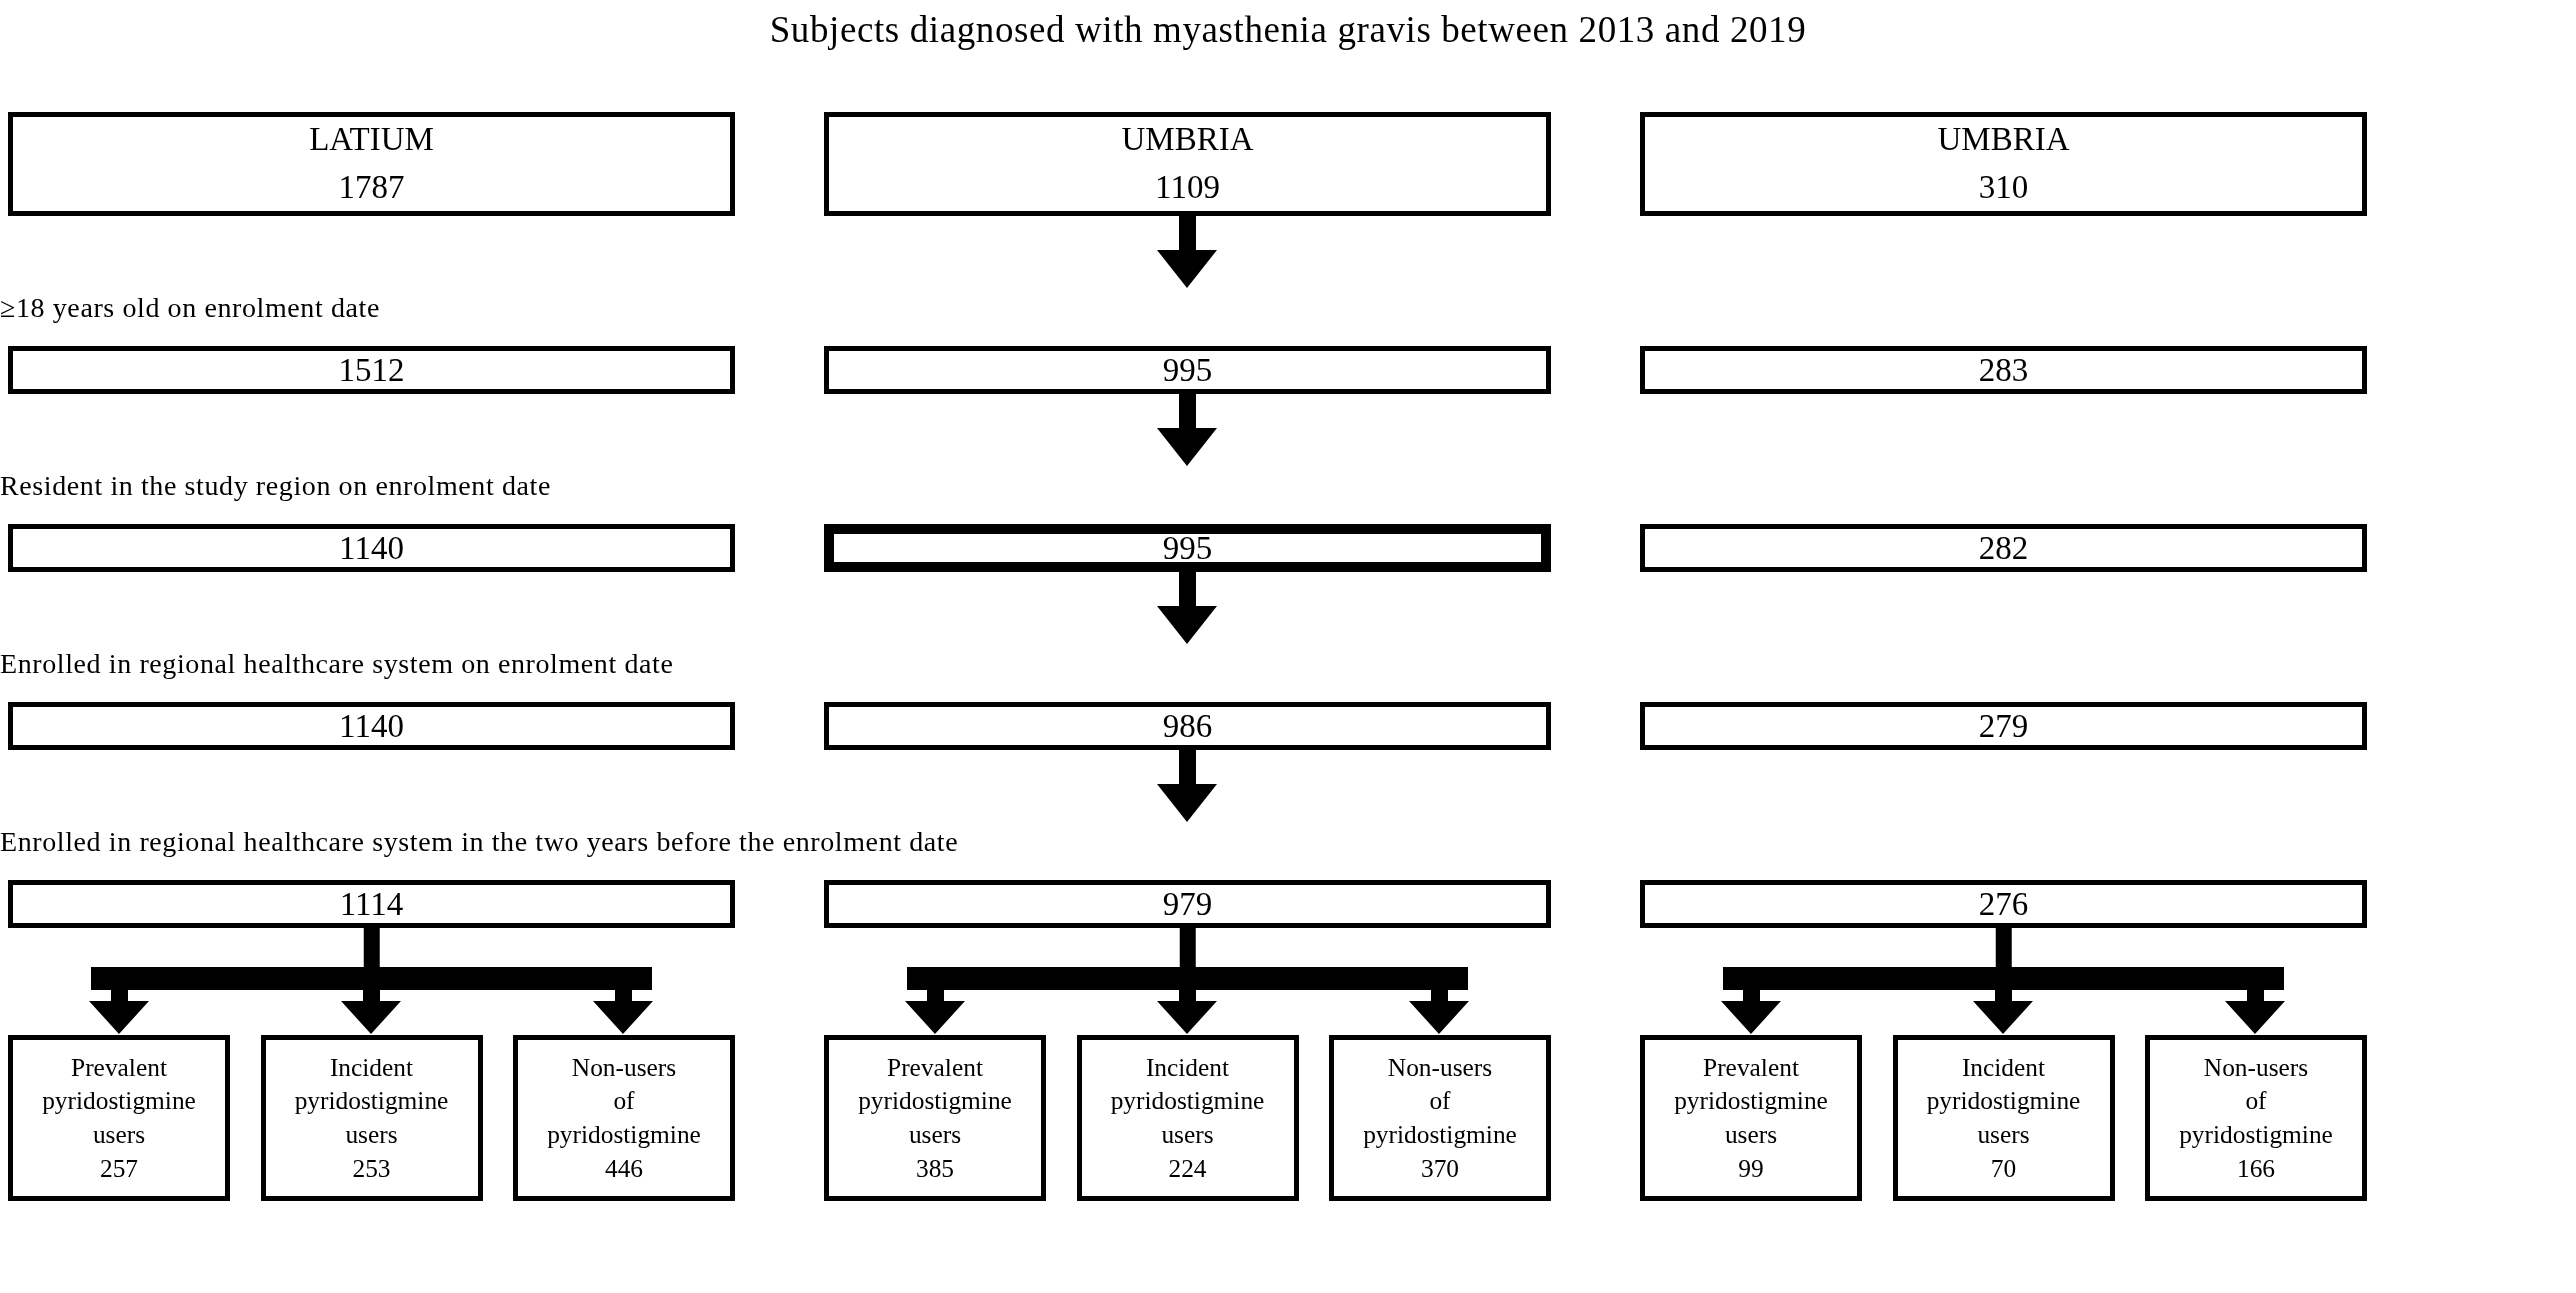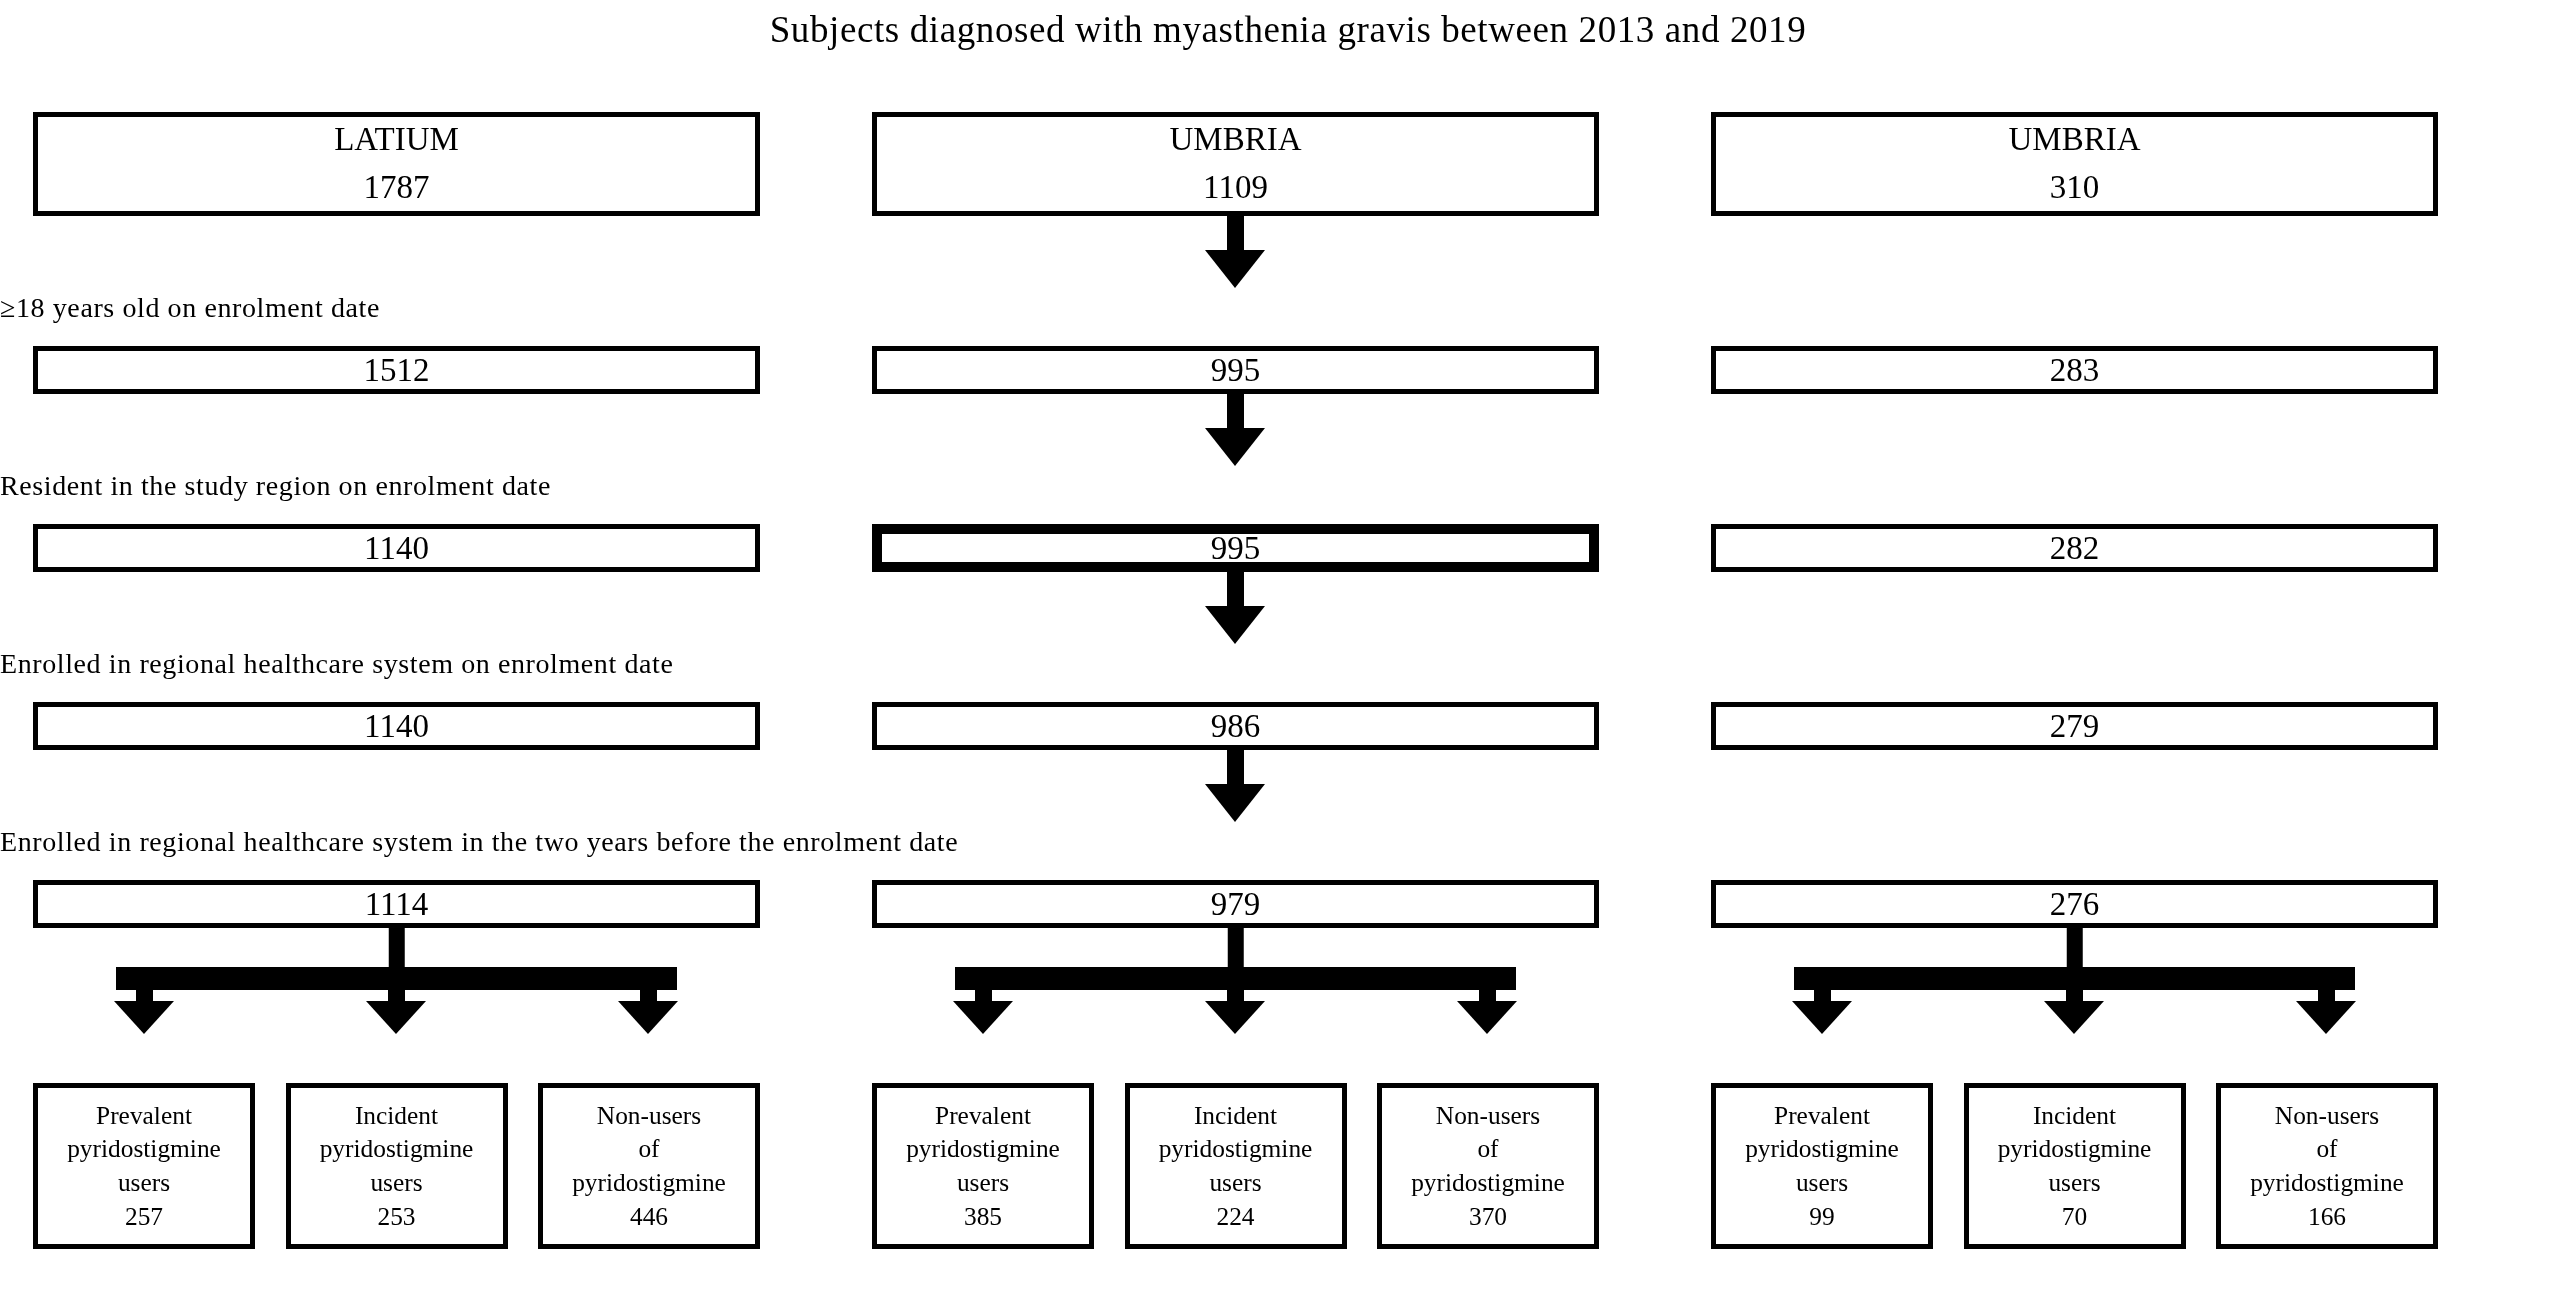--- a/index.html
+++ b/index.html
@@ -16,22 +16,22 @@
     font-size: 37px;
     padding-top: 8px;
     height: 66px;
     margin-bottom: 46px;
     letter-spacing: 0.6px;
   }
 
   .cols {
     display: grid;
     grid-template-columns: 727px 727px 727px;
-    column-gap: 112px;
-    padding-left: 33px;
+    column-gap: 89px;
+    padding-left: 8px;
     padding-right: 9px;
   }
 
   
   .hbox {
     border: 5.7px solid #000;
     height: 104px;
     display: flex;
     flex-direction: column;
     align-items: center;
@@ -91,21 +91,21 @@
     width: 0; height: 0;
     border-left: 30.5px solid transparent;
     border-right: 30.5px solid transparent;
     border-top: 33px solid #000;
   }
   .t-drop.p1 { left: 81px; }
   .t-drop.p2 { left: 333px; }
   .t-drop.p3 { left: 585px; }
 
   
-  .leafcell { display: flex; justify-content: space-between; margin-top: 48px; }
+  .leafcell { display: flex; justify-content: space-between; }
   .leaf {
     width: 222px; height: 166px;
     border: 5.7px solid #000;
     display: flex; flex-direction: column;
     align-items: center; justify-content: center;
     text-align: center;
     font-size: 25.4px; line-height: 1.32;
     background: #fff;
   }
   .leaf .lbl { white-space: pre-line; }

